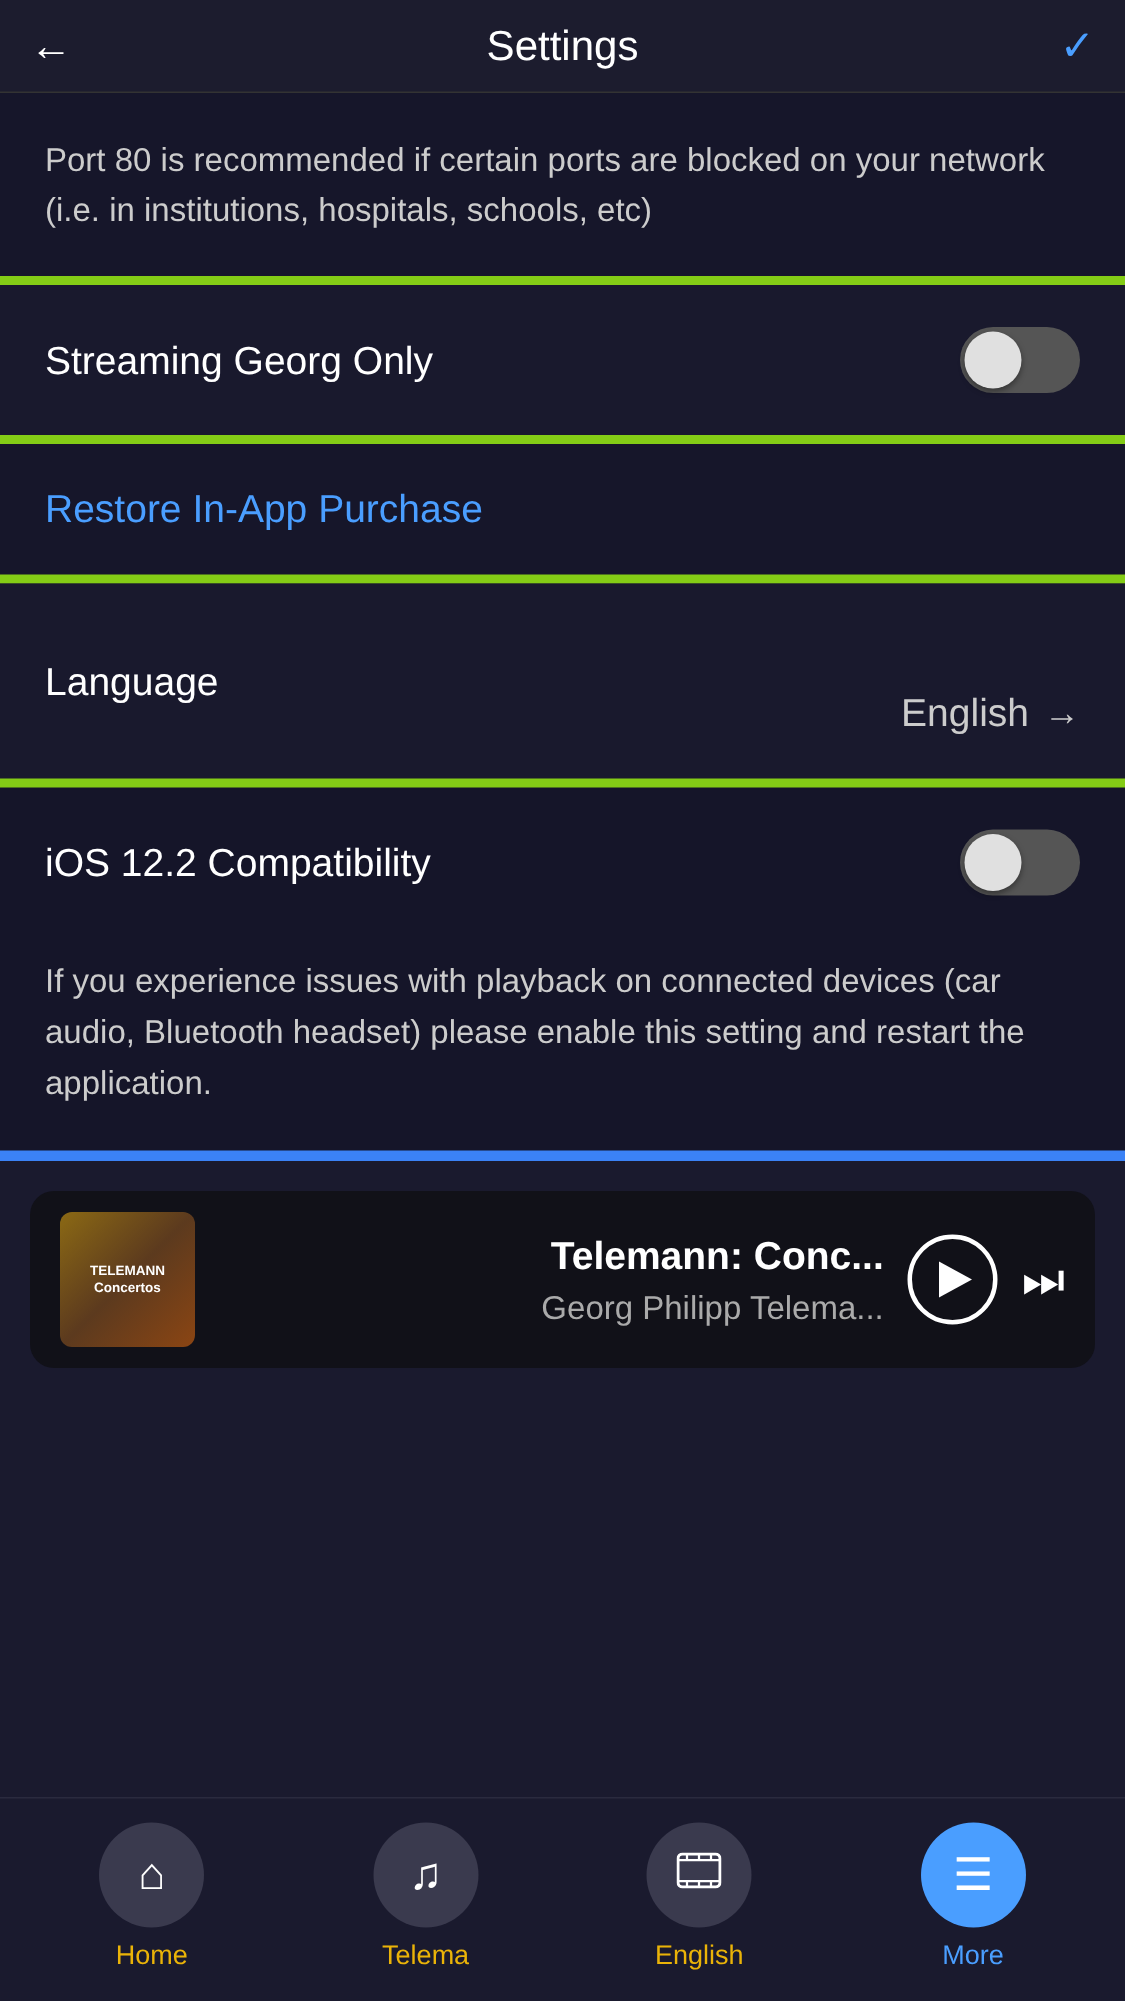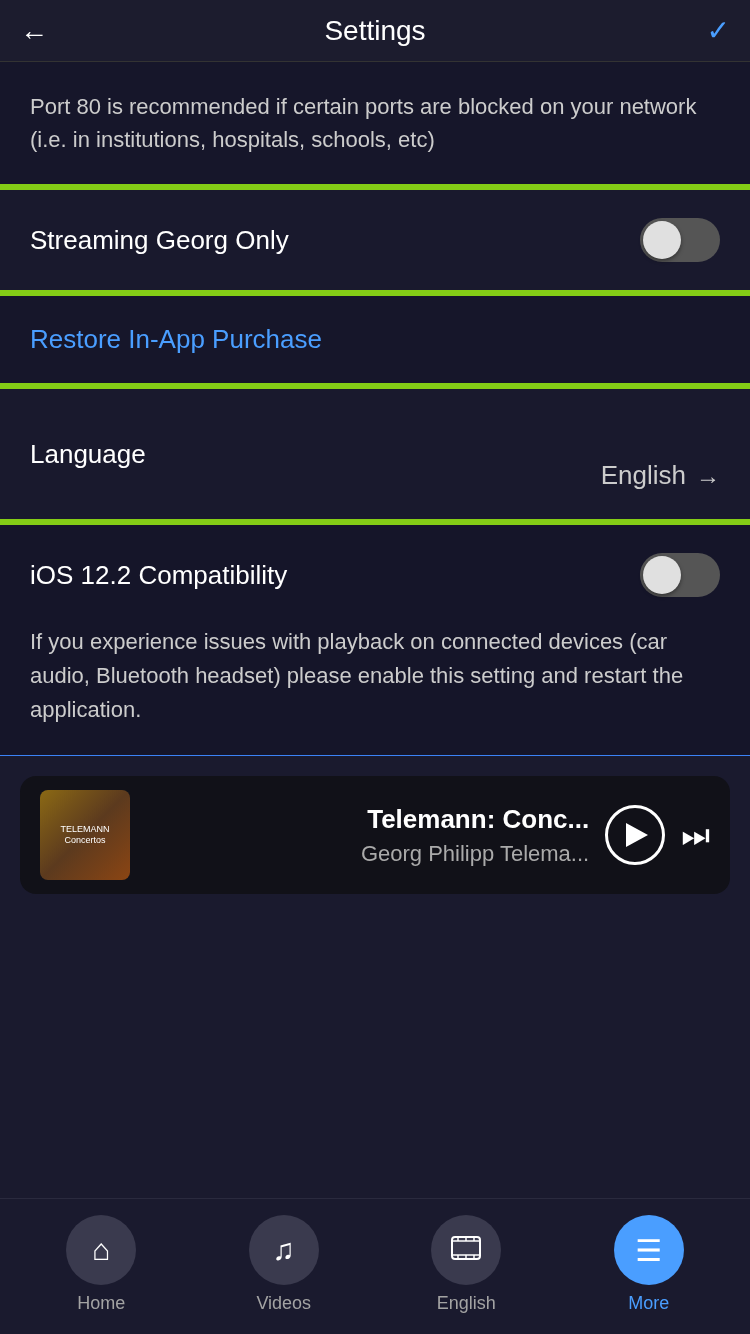--- a/index.html
+++ b/index.html
@@ -176,21 +176,21 @@
       background: linear-gradient(135deg, #8B6914 0%, #5c3a1e 50%, #8B4513 100%);
       display: flex;
       flex-direction: column;
       align-items: center;
       justify-content: center;
     }
 
     .album-title-small {
       font-size: 9px;
       color: #fff;
-      font-weight: normal;
+      font-weight: bold;
       text-align: center;
       line-height: 1.2;
       padding: 2px;
     }
 
     .track-info {
       flex: 1;
       min-width: 0;
       text-align: right;
     }
@@ -283,45 +283,45 @@
       background: #4a9eff;
     }
 
     .nav-icon {
       font-size: 30px;
       color: #ffffff;
     }
 
     .nav-label {
       font-size: 18px;
-      color: #a3a3a3;
+      color: #eab308;
     }
 
     .nav-label.active {
       color: #4a9eff;
     }
 
     
     .bottom-spacer {
       height: 140px;
     }
 
     .section-with-toggle-and-desc {
       background: rgba(20, 20, 40, 0.7);
-      border-bottom: 1px solid #3b82f6;
+      border-bottom: 7px solid #3b82f6;
       padding: 0;
     }
 
     .section-with-toggle-and-desc .toggle-row {
       padding: 28px 30px;
     }
 
     .section-with-toggle-and-desc .compat-desc {
       padding: 0 30px 28px;
-      margin-top: 0;
+      margin-top: 12px;
     }
   </style>
 </head>
 <body>
 
 <div class="header">
   <span class="header-back">←</span>
   <span class="header-title">Settings</span>
   <span class="header-check">✓</span>
 </div>
@@ -387,21 +387,21 @@
   <div class="nav-item">
     <div class="nav-icon-circle">
       <span class="nav-icon">⌂</span>
     </div>
     <span class="nav-label">Home</span>
   </div>
   <div class="nav-item">
     <div class="nav-icon-circle">
       <span class="nav-icon">♫</span>
     </div>
-    <span class="nav-label">Videos</span>
+    <span class="nav-label">Telema</span>
   </div>
   <div class="nav-item">
     <div class="nav-icon-circle">
       <span class="nav-icon">
         <svg width="30" height="24" viewBox="0 0 30 24" fill="none">
           <rect x="1" y="1" width="28" height="22" rx="3" stroke="white" stroke-width="2"></rect>
           <line x1="1" y1="5" x2="29" y2="5" stroke="white" stroke-width="1.5"></line>
           <line x1="1" y1="19" x2="29" y2="19" stroke="white" stroke-width="1.5"></line>
           <line x1="7" y1="1" x2="7" y2="5" stroke="white" stroke-width="1.5"></line>
           <line x1="15" y1="1" x2="15" y2="5" stroke="white" stroke-width="1.5"></line>

